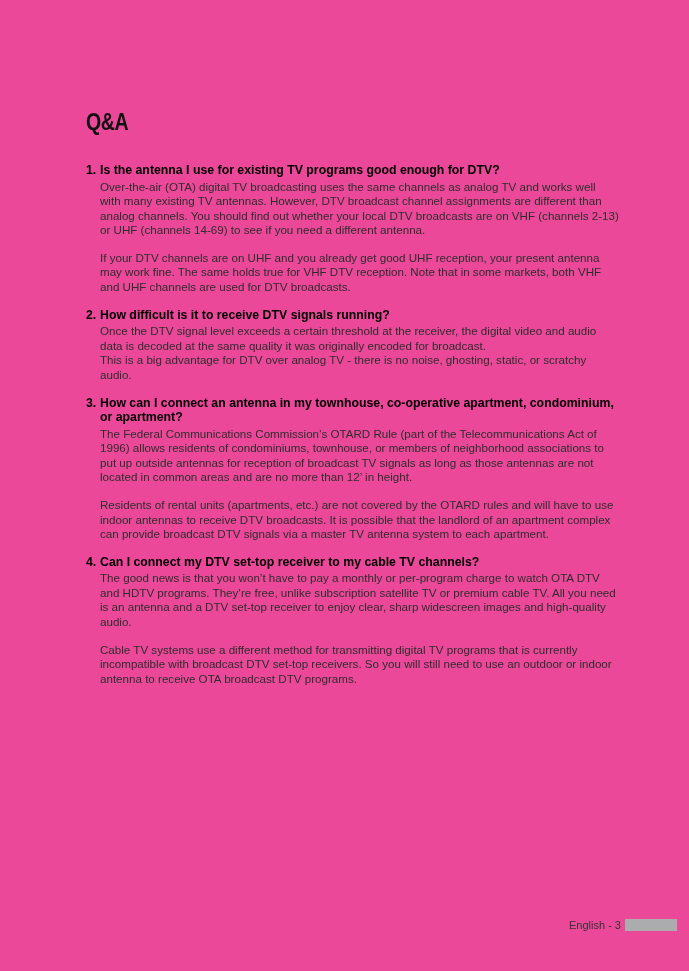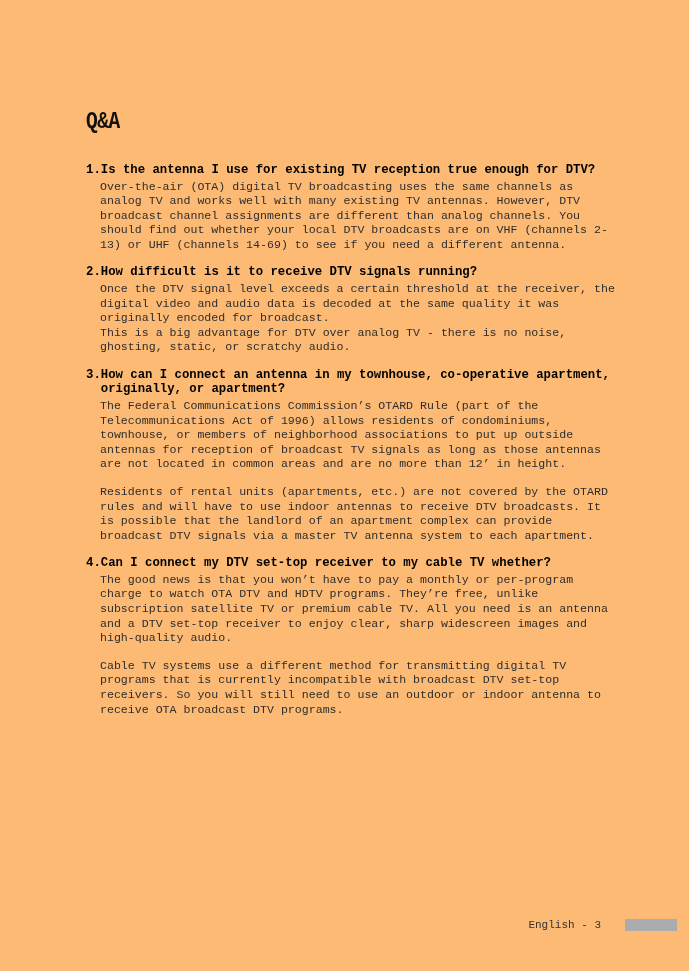--- a/index.html
+++ b/index.html
@@ -12,22 +12,21 @@
     height: 971px;
     position: relative;
     overflow: hidden;
     font-family: "Liberation Sans", sans-serif;
     color: #2d2d2d;
     -webkit-font-smoothing: antialiased;
   }
   .page {
     position: absolute;
     inset: 0;
-    background: #fdba74;
-    font-family: Liberation Mono, monospace;
+    background: #ec4899;
   }
   .page-title {
     position: absolute;
     left: 86px;
     top: 109px;
     font-size: 23px;
     font-weight: bold;
     color: #111111;
     letter-spacing: -0.5px;
     transform: scaleX(0.85);
@@ -57,21 +56,21 @@
     line-height: 14.6px;
     white-space: pre-line;
     color: #2d2d2d;
   }
   .footer {
     position: absolute;
     right: 12px;
     bottom: 40px;
     display: flex;
     align-items: center;
-    gap: 24px;
+    gap: 4px;
   }
   .footer-label {
     font-size: 11px;
     color: #333333;
   }
   .footer-bar {
     width: 52px;
     height: 12px;
     background: var(--footer-bar, #aaacae);
   }
@@ -81,53 +80,54 @@
 
 <div class="page">
 
   <div class="page-title">Q&amp;A</div>
 
   <div class="content">
 
     <div class="qa-item">
       <div class="qa-heading">
         <span class="qa-number">1.</span>
-        <span class="qa-heading-text">Is the antenna I use for existing TV reception true enough for DTV?</span>
+        <span class="qa-heading-text">Is the antenna I use for existing TV programs good enough for DTV?</span>
       </div>
       <div class="qa-body">
         <p>Over-the-air (OTA) digital TV broadcasting uses the same channels as analog TV and works well with many existing TV antennas. However, DTV broadcast channel assignments are different than analog channels. You should find out whether your local DTV broadcasts are on VHF (channels 2-13) or UHF (channels 14-69) to see if you need a different antenna.</p>
+        <p>If your DTV channels are on UHF and you already get good UHF reception, your present antenna may work fine. The same holds true for VHF DTV reception. Note that in some markets, both VHF and UHF channels are used for DTV broadcasts.</p>
       </div>
     </div>
 
     <div class="qa-item">
       <div class="qa-heading">
         <span class="qa-number">2.</span>
         <span class="qa-heading-text">How difficult is it to receive DTV signals running?</span>
       </div>
       <div class="qa-body">
         <p>Once the DTV signal level exceeds a certain threshold at the receiver, the digital video and audio data is decoded at the same quality it was originally encoded for broadcast.
 This is a big advantage for DTV over analog TV - there is no noise, ghosting, static, or scratchy audio.</p>
       </div>
     </div>
 
     <div class="qa-item">
       <div class="qa-heading">
         <span class="qa-number">3.</span>
-        <span class="qa-heading-text">How can I connect an antenna in my townhouse, co-operative apartment, originally, or apartment?</span>
+        <span class="qa-heading-text">How can I connect an antenna in my townhouse, co-operative apartment, condominium, or apartment?</span>
       </div>
       <div class="qa-body">
         <p>The Federal Communications Commission’s OTARD Rule (part of the Telecommunications Act of 1996) allows residents of condominiums, townhouse, or members of neighborhood associations to put up outside antennas for reception of broadcast TV signals as long as those antennas are not located in common areas and are no more than 12’ in height.</p>
         <p>Residents of rental units (apartments, etc.) are not covered by the OTARD rules and will have to use indoor antennas to receive DTV broadcasts. It is possible that the landlord of an apartment complex can provide broadcast DTV signals via a master TV antenna system to each apartment.</p>
       </div>
     </div>
 
     <div class="qa-item">
       <div class="qa-heading">
         <span class="qa-number">4.</span>
-        <span class="qa-heading-text">Can I connect my DTV set-top receiver to my cable TV whether?</span>
+        <span class="qa-heading-text">Can I connect my DTV set-top receiver to my cable TV channels?</span>
       </div>
       <div class="qa-body">
         <p>The good news is that you won’t have to pay a monthly or per-program charge to watch OTA DTV and HDTV programs. They’re free, unlike subscription satellite TV or premium cable TV. All you need is an antenna and a DTV set-top receiver to enjoy clear, sharp widescreen images and high-quality audio.</p>
         <p>Cable TV systems use a different method for transmitting digital TV programs that is currently incompatible with broadcast DTV set-top receivers. So you will still need to use an outdoor or indoor antenna to receive OTA broadcast DTV programs.</p>
       </div>
     </div>
 
   </div>
 
   <div class="footer">

